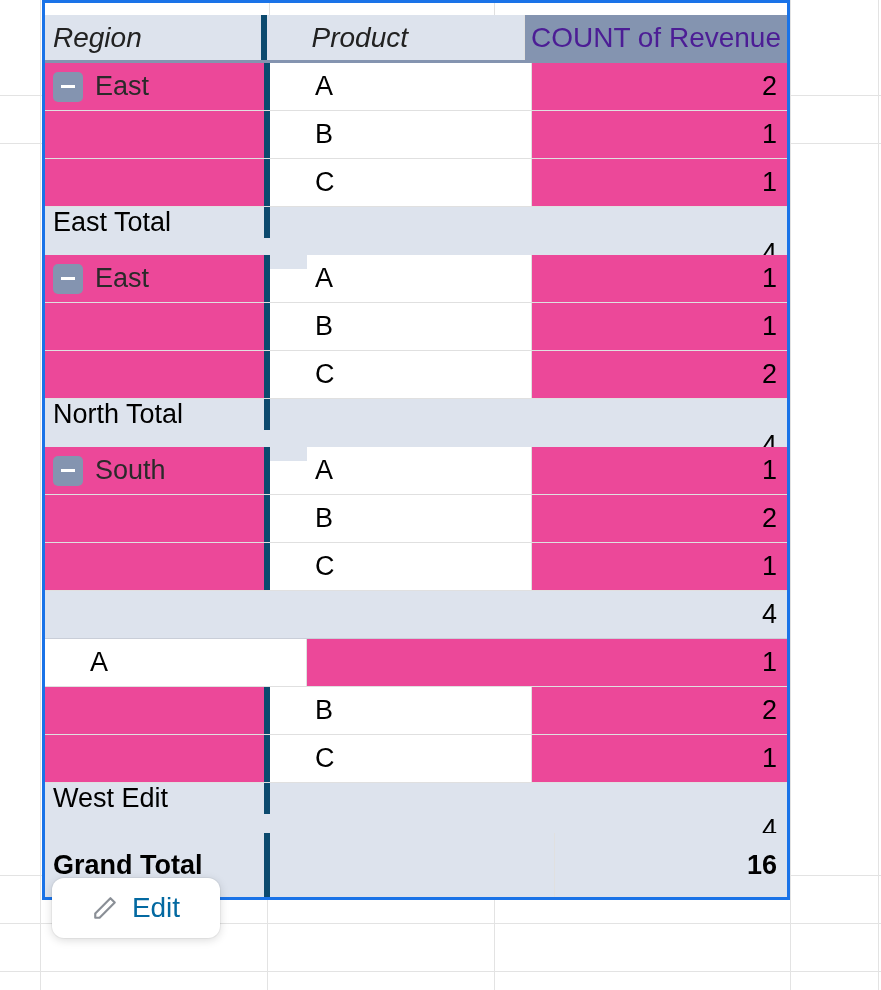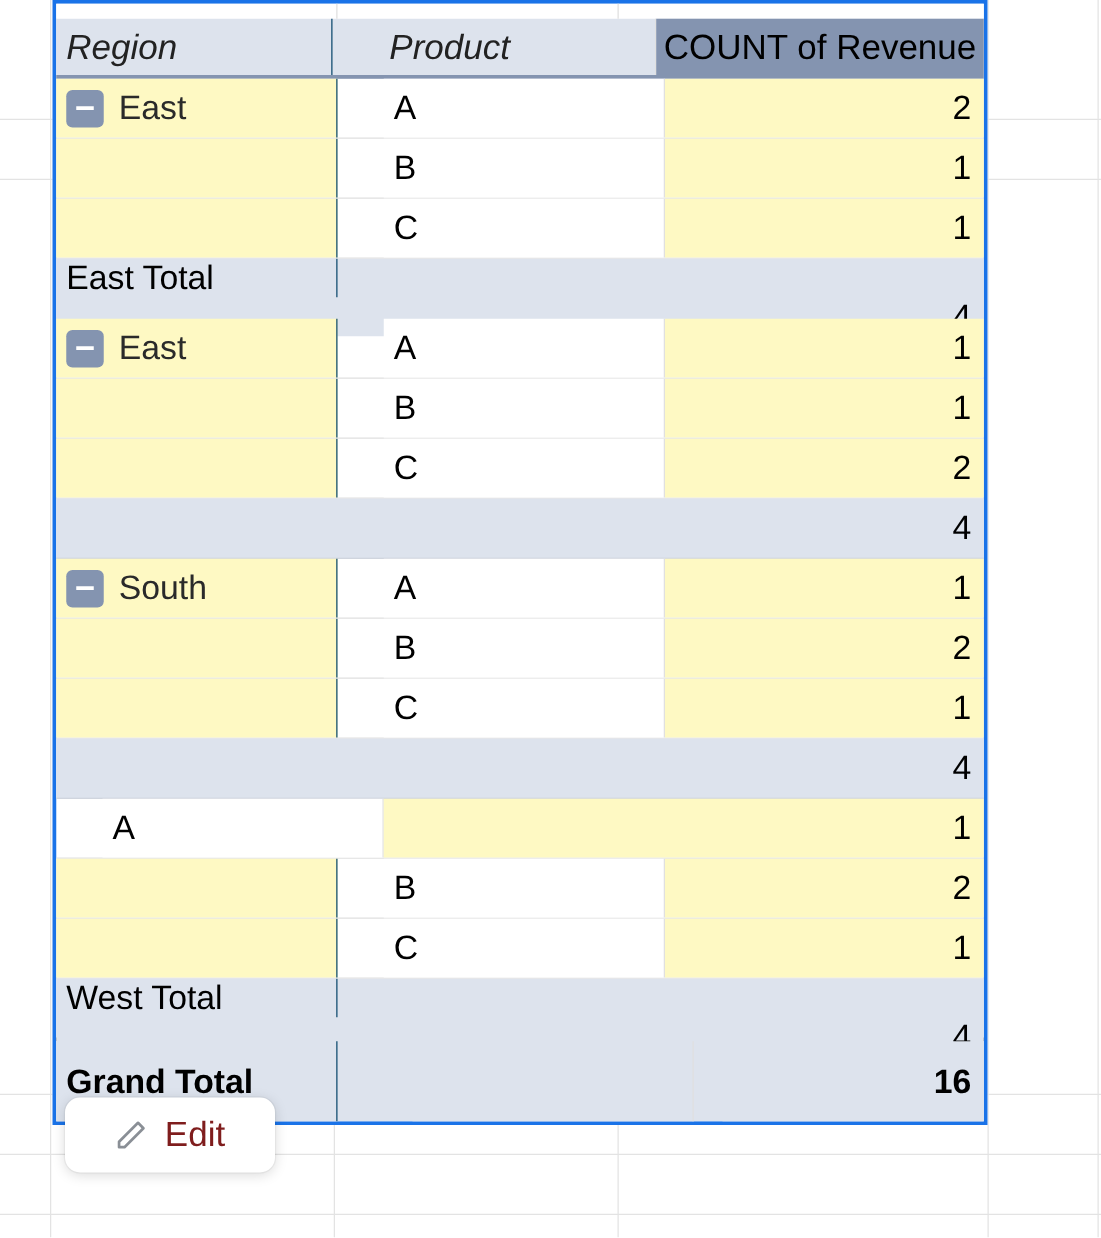--- a/index.html
+++ b/index.html
@@ -50,43 +50,43 @@
   .top-sliver .c1 { width: 225px; border-right: 1px solid #e0e0e0; }
   .top-sliver .c2 { width: 225px; border-right: 1px solid #e0e0e0; }
   .top-sliver .c3 { flex: 1; }
 
   
   .prow {
     display: flex;
     height: 48px;
     font-size: 27px;
   }
-  .prow .c1 { width: 225px; border-right: 1px solid #0c4a6e; display:flex; align-items:center; padding: 0 8px; }
+  .prow .c1 { width: 225px; border-right: 6px solid #0c4a6e; display:flex; align-items:center; padding: 0 8px; }
   .prow .c2 { width: 225px; border-right: 1px solid #e0e0e0; display:flex; align-items:center; padding: 0 8px; margin-left: 37px; }
   .prow .c3 { flex: 1; display:flex; align-items:center; justify-content:flex-end; padding: 0 10px; }
 
   
   .hdr {
     background: #dde3ed;
     border-bottom: 3px solid #8494b0;
     color: #222;
   }
   .hdr .c1, .hdr .c2 { font-style: italic; font-size: 28px; }
   .hdr .c3 {
     background: #8494b0;
-    color: #000000;
+    color: #4c1d95;
     font-style: normal;
     font-size: 28px;
     justify-content: center;
     padding: 0 6px;
     white-space: nowrap;
   }
 
   
-  .drow .c1, .drow .c3 { background: #fef9c3; }
+  .drow .c1, .drow .c3 { background: #ec4899; }
   .drow .c2 { background: #fff; }
   .drow { border-bottom: 1px solid #e0e0e0; }
 
   
   .trow { background: #dde3ed; }
   .trow .c1, .trow .c2, .trow .c3 { background: #dde3ed; }
   .trow { border-bottom: 1px solid #c9ced8; flex-direction: column; }
 
   
   .sep-line {
@@ -123,21 +123,21 @@
     top: 878px;
     width: 168px;
     height: 60px;
     background: #fff;
     border-radius: 12px;
     box-shadow: 0 2px 10px rgba(0,0,0,0.15), 0 0 0 1px rgba(0,0,0,0.04);
     display: flex;
     align-items: center;
     justify-content: center;
     gap: 14px;
-    color: #7f1d1d;
+    color: #0369a1;
     font-size: 28px;
   }
   .edit-chip svg { width: 26px; height: 26px; stroke: #8a8f96; }
 
 </style>
 </head>
 <body>
 
 <div class="sheet-bg">
 
@@ -208,20 +208,21 @@
     <div class="c1"></div>
     <div class="c2">B</div>
     <div class="c3">1</div>
   </div>
   <div class="prow drow">
     <div class="c1"></div>
     <div class="c2">C</div>
     <div class="c3">2</div>
   </div>
   <div class="prow trow">
+    <div class="c1">North Total</div>
     <div class="c2"></div>
     <div class="c3">4</div>
   </div>
 
   <div class="prow drow">
     <div class="c1">
       <span class="collapse-btn">
           <span></span>
         </span>
       <span class="region-label">South</span>
@@ -252,21 +253,21 @@
     <div class="c1"></div>
     <div class="c2">B</div>
     <div class="c3">2</div>
   </div>
   <div class="prow drow">
     <div class="c1"></div>
     <div class="c2">C</div>
     <div class="c3">1</div>
   </div>
   <div class="prow trow" style="border-bottom:none">
-    <div class="c1">West Total</div>
+    <div class="c1">West Edit</div>
     <div class="c2"></div>
     <div class="c3">4</div>
   </div>
 
   <div class="sep-line"></div>
 
   <div class="prow grow">
     <div class="c1">Grand Total</div>
     <div class="c2"></div>
     <div class="c3">16</div>

